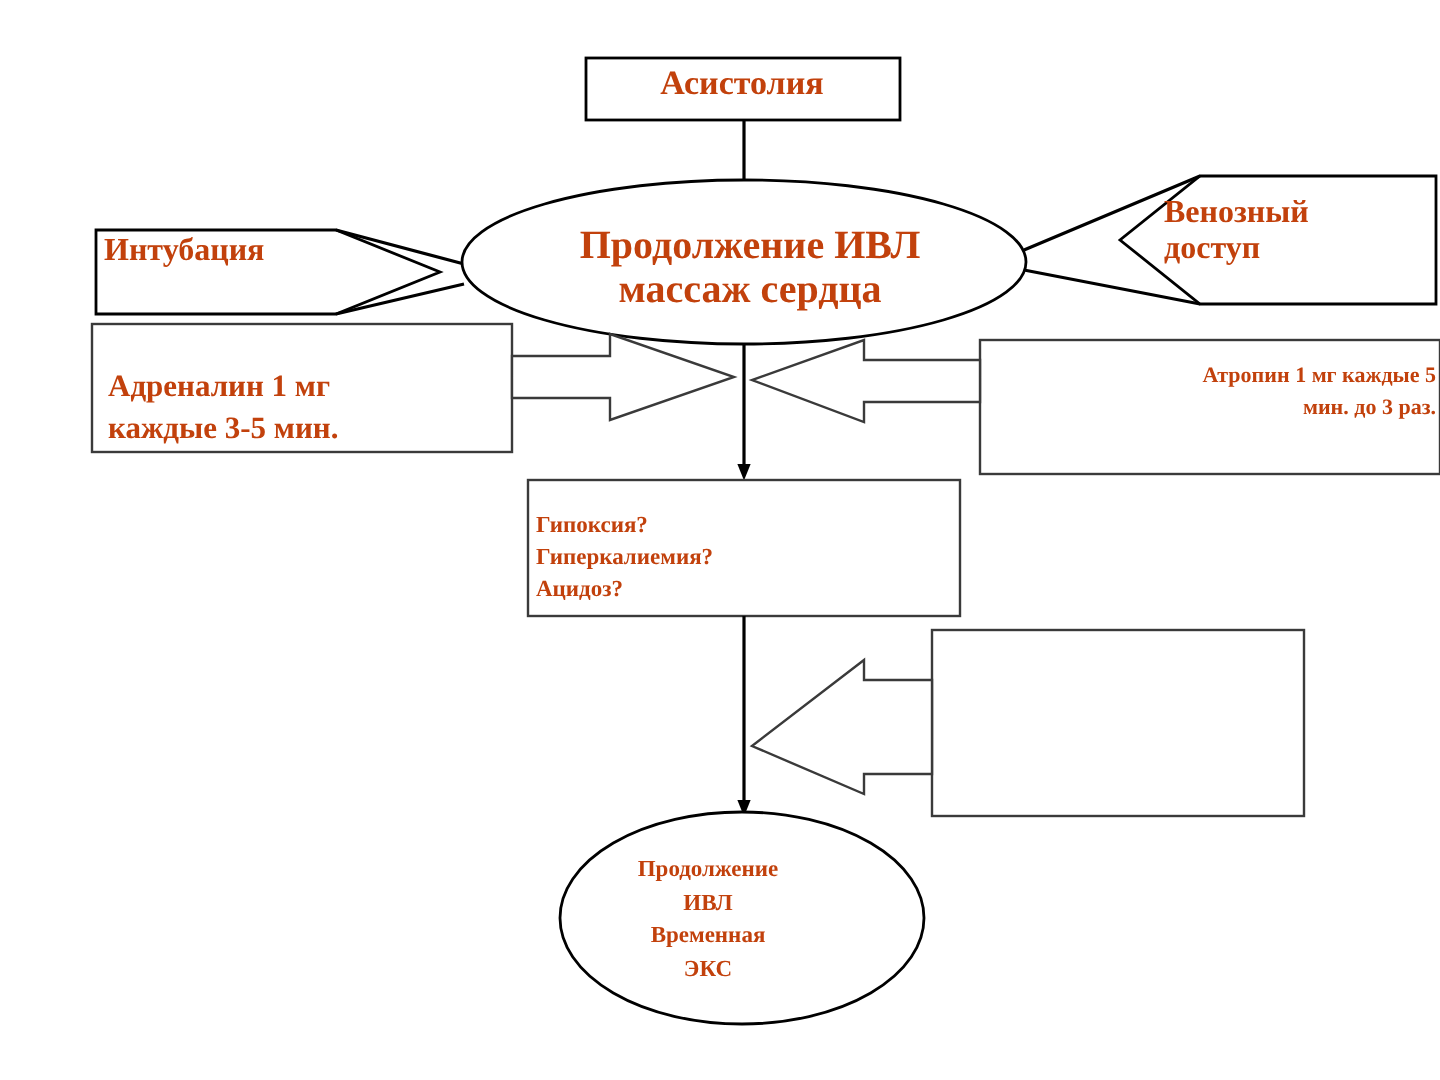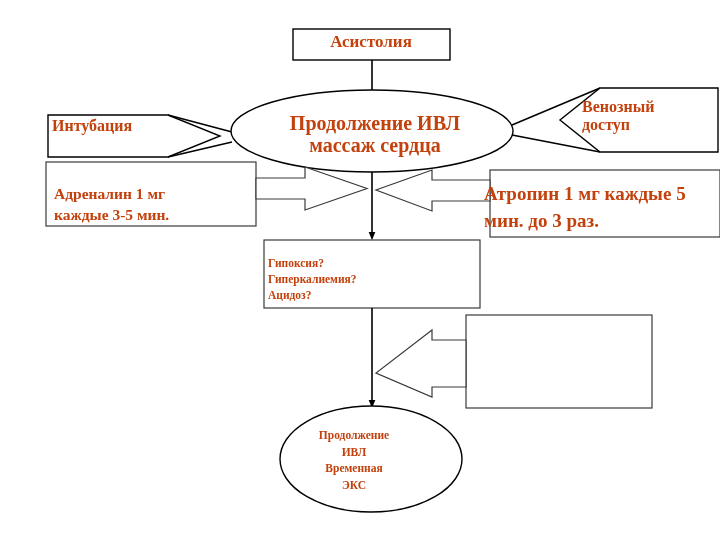--- a/index.html
+++ b/index.html
@@ -68,22 +68,22 @@
   }
   .lbl-adrenalin {
     left: 54px; top: 167px; width: 200px;
     text-align: left;
     font-size: 15.5px;
     line-height: 1.35;
     margin-top: 17px;
   }
   .lbl-atropin {
     left: 484px; top: 181px; width: 234px;
-    text-align: left;
-    font-size: 19px;
+    text-align: right;
+    font-size: 11px;
     line-height: 1.42;
   }
   .lbl-hypoxia {
     left: 268px; top: 256px; width: 210px;
     text-align: left;
     font-size: 11.5px;
     line-height: 1.38;
   }
   .lbl-bicarb {
     left: 477px; top: 325px; width: 172px;

